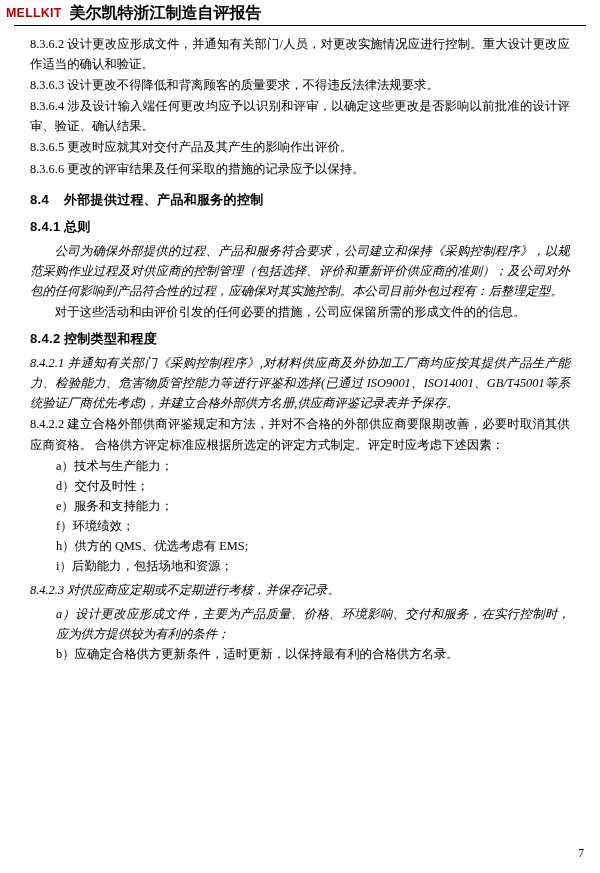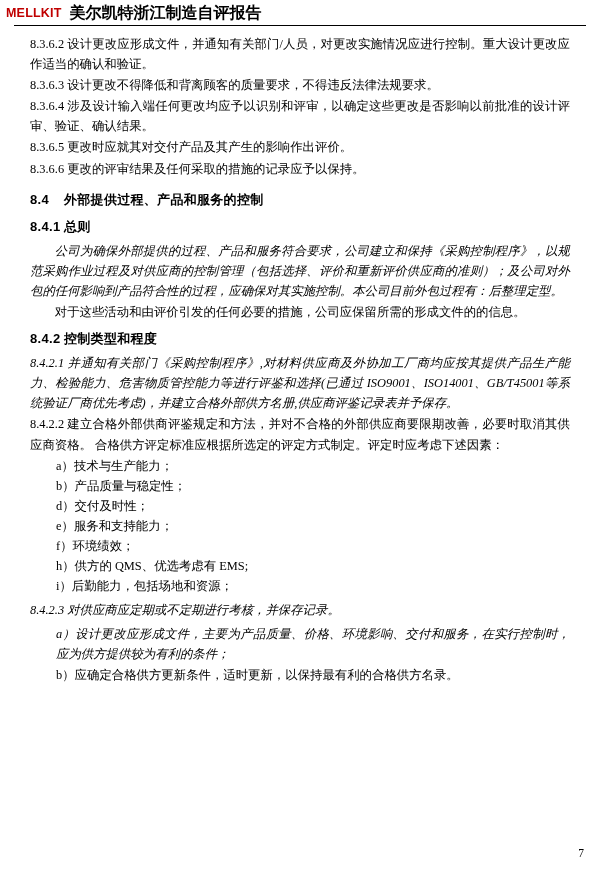--- a/index.html
+++ b/index.html
@@ -136,21 +136,20 @@
     <p class="para indent gap">对于这些活动和由评价引发的任何必要的措施，公司应保留所需的形成文件的的信息。</p>
 
     <div class="heading sub">
       <span class="h-num">8.4.2</span><span>控制类型和程度</span>
     </div>
 
     <p class="para sp-small">8.4.2.1 并通知有关部门《采购控制程序》,对材料供应商及外协加工厂商均应按其提供产品生产能力、检验能力、危害物质管控能力等进行评鉴和选择(已通过 ISO9001、ISO14001、GB/T45001等系统验证厂商优先考虑)，并建立合格外部供方名册,供应商评鉴记录表并予保存。</p>
     <p class="para">8.4.2.2 建立合格外部供商评鉴规定和方法，并对不合格的外部供应商要限期改善，必要时取消其供应商资格。 合格供方评定标准应根据所选定的评定方式制定。评定时应考虑下述因素：</p>
 
     <p class="listitem">a）技术与生产能力；</p>
-    <p class="listitem">b）产品质量与稳定性；</p>
     <p class="listitem">d）交付及时性；</p>
     <p class="listitem">e）服务和支持能力；</p>
     <p class="listitem">f）环境绩效；</p>
     <p class="listitem">h）供方的 QMS、优选考虑有 EMS;</p>
     <p class="listitem">i）后勤能力，包括场地和资源；</p>
 
     <p class="para sp-small">8.4.2.3 对供应商应定期或不定期进行考核，并保存记录。</p>
 
     <p class="listitem sp-small">a）设计更改应形成文件，主要为产品质量、价格、环境影响、交付和服务，在实行控制时，应为供方提供较为有利的条件；</p>
     <p class="listitem">b）应确定合格供方更新条件，适时更新，以保持最有利的合格供方名录。</p>

